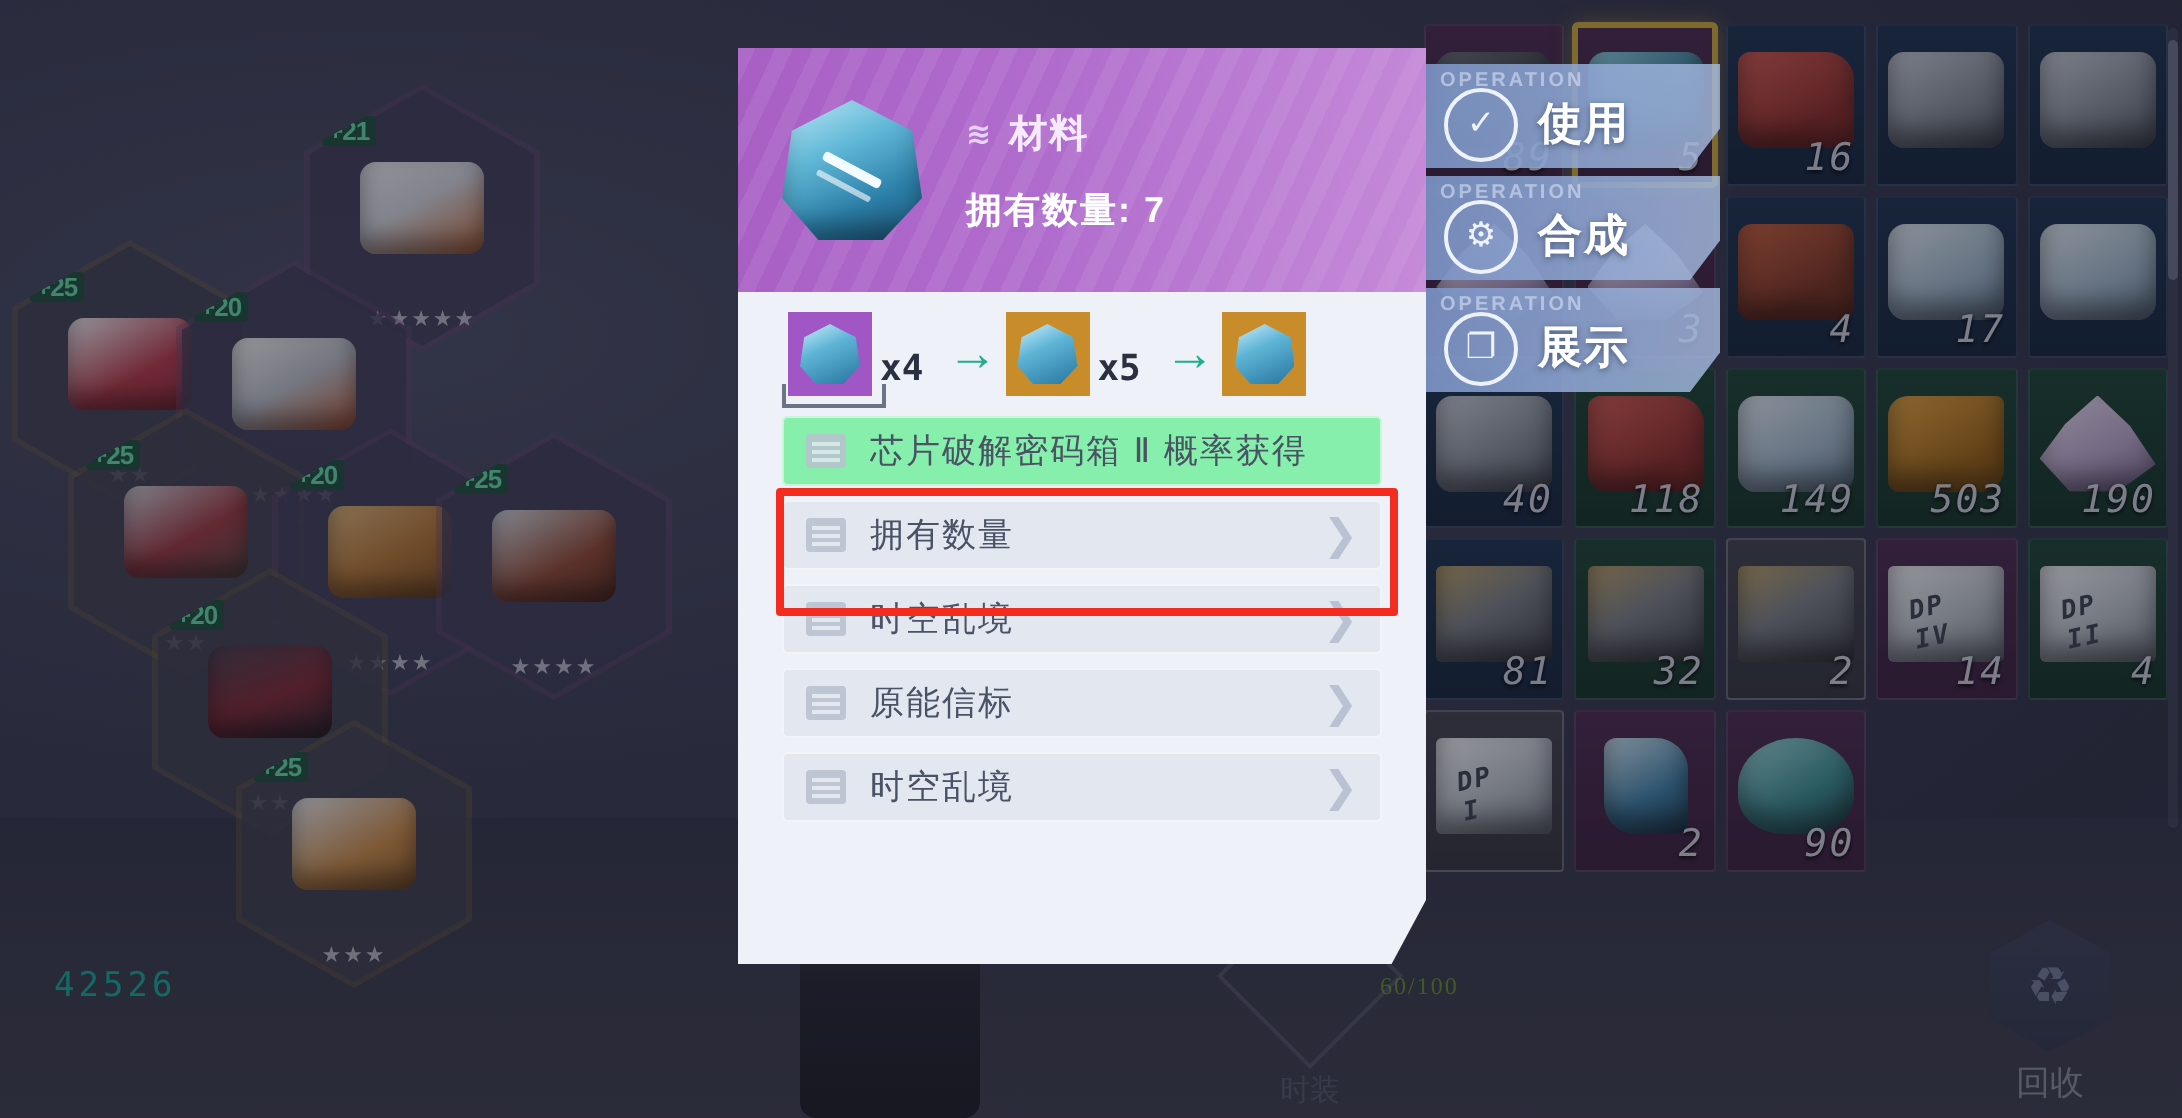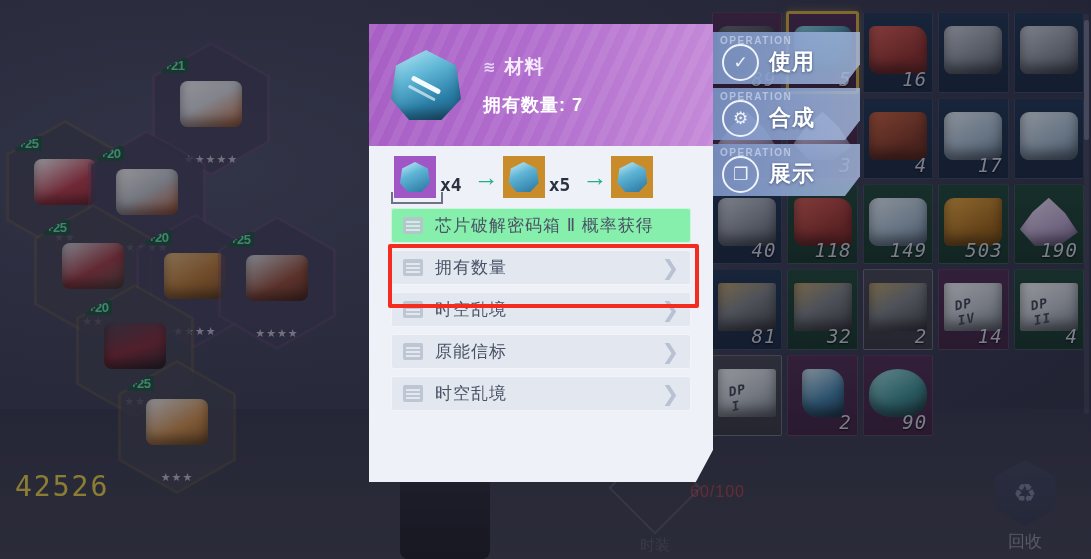--- a/index.html
+++ b/index.html
@@ -41,25 +41,25 @@
         border-radius:26px;}
   .sp-e{background:linear-gradient(150deg,#cfd6dd 0%,#8f4a37 60%,#5d2f22 100%);
         border-radius:8px 20px 8px 20px;}
   .sp-f{background:linear-gradient(160deg,#4a4050 0%,#7d2b38 55%,#2f2730 100%);
         border-radius:6px 6px 16px 16px;}
   .sp-g{background:linear-gradient(150deg,#c9ccd4 0%,#9a3b44 55%,#5b4a44 100%);
         border-radius:10px 10px 6px 6px;}
   .sp-h{background:linear-gradient(150deg,#e2e4ea 0%,#c78a4a 60%,#8a5a28 100%);
         border-radius:50% 50% 12px 12px;}
 
-  .hud-currency{position:absolute;left:15px;bottom:56px;color:#fde047;
-    font-size:28px;letter-spacing:2px;font-family:"DejaVu Sans Mono",monospace;
+  .hud-currency{position:absolute;left:27px;bottom:56px;color:#14b8a6;
+    font-size:17px;letter-spacing:2px;font-family:"DejaVu Sans Mono",monospace;
     opacity:.85;}
-  .hud-cap{position:absolute;left:690px;bottom:58px;color:#ef4444;
-    font-size:16px;letter-spacing:1px;font-family:Liberation Sans, sans-serif;
+  .hud-cap{position:absolute;left:690px;bottom:58px;color:#84cc16;
+    font-size:12px;letter-spacing:1px;font-family:Liberation Serif, serif;
     opacity:.55;}
   .hud-dummy{position:absolute;left:600px;bottom:0;width:110px;height:108px;
     opacity:.22;}
   .hud-dummy .dia{position:absolute;left:50%;top:4px;transform:translateX(-50%) rotate(45deg);
     width:62px;height:62px;border:2px solid #9aa0b4;}
   .hud-dummy .dlabel{position:absolute;left:0;right:0;bottom:4px;text-align:center;
     color:#aeb3c4;font-size:15px;}
   .hud-char{position:absolute;left:400px;bottom:0;width:90px;height:120px;
     background:linear-gradient(180deg,rgba(40,42,58,.0) 0%,#22242f 45%,#191a23 100%);
     border-radius:40px 40px 8px 8px;opacity:.9;}

